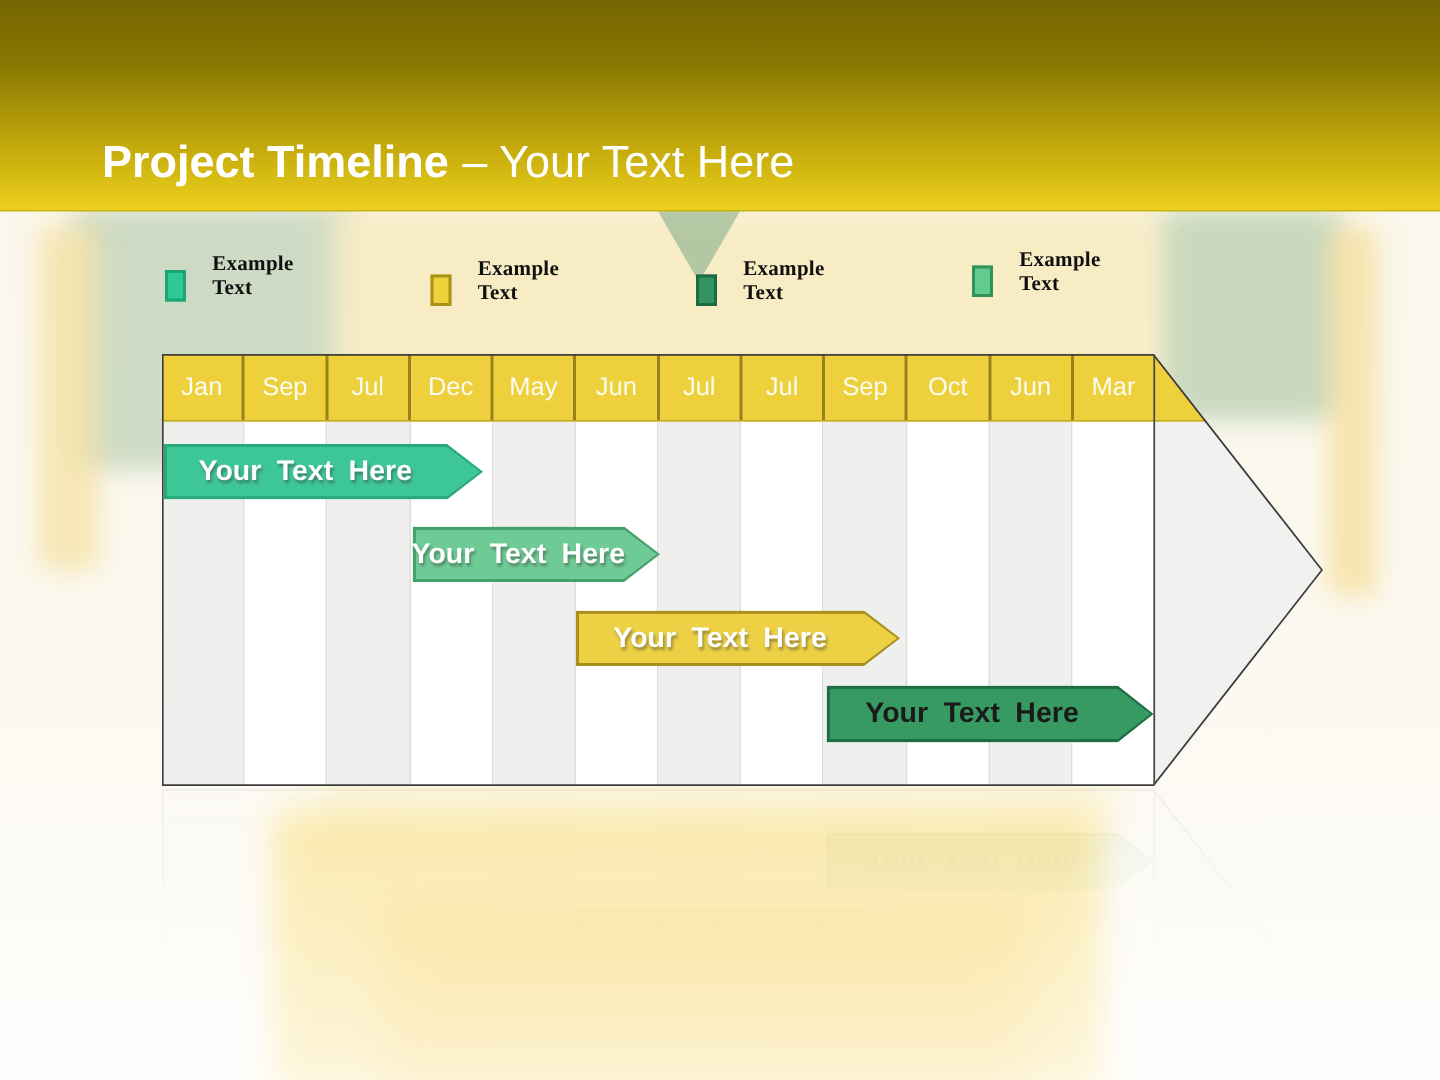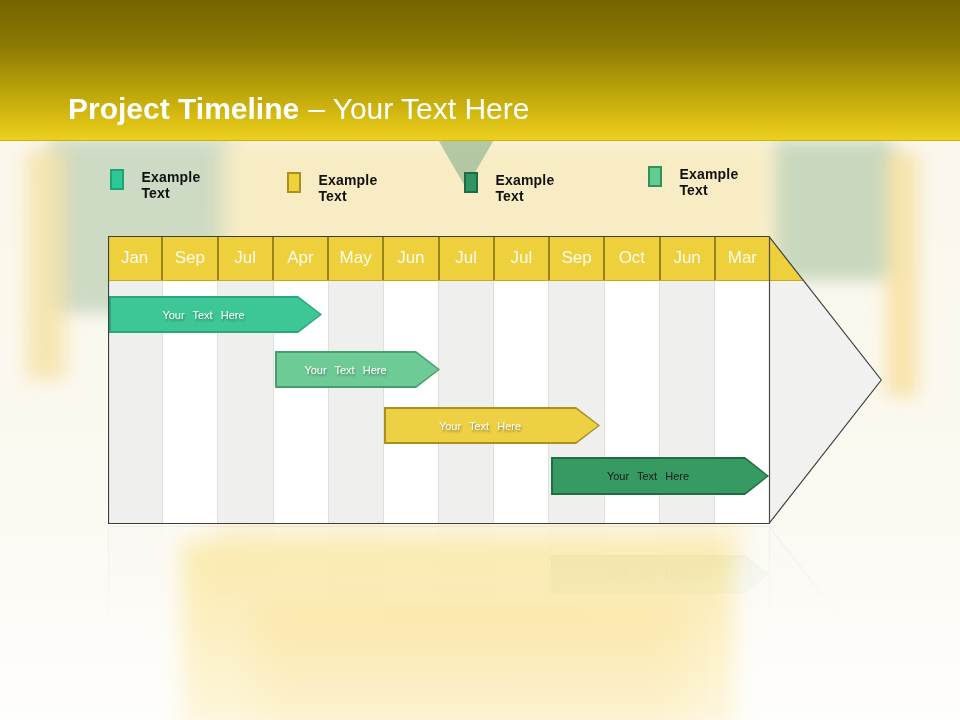--- a/index.html
+++ b/index.html
@@ -28,21 +28,21 @@
     position:absolute;left:0;top:0;width:960px;height:140px;z-index:5;
     background:linear-gradient(180deg,#756400 0%,#8B7903 32%,#C9AF0D 74%,#EDD01E 100%);
     box-shadow:0 1px 0 #C8B114;
   }
   .slide-title{position:absolute;left:68px;top:60px;color:#FFFFFF;font-size:30px;white-space:nowrap;margin-top:32px;}
   .slide-title .t-bold{font-weight:bold;}
   .slide-title .t-light{font-weight:normal;margin-left:9px;}
 
   
   .legend{position:absolute;left:0;top:0;z-index:3;}
-  .legend-item{position:absolute;display:flex;align-items:flex-start;}
+  .legend-item{position:absolute;display:flex;align-items:flex-end;font-family:Liberation Serif, serif;}
   .legend-item .sq{width:19px;height:21px;border:2px solid #000;box-sizing:border-box;}
   .legend-item .lbl{margin-left:17px;font-weight:bold;font-size:14px;color:#101010;letter-spacing:.2px;}
   .li-0{left:110px;top:169px;}
   .li-1{left:287px;top:172px;}
   .li-2{left:464px;top:172px;}
   .li-3{left:648px;top:166px;}
 
   
   .chart{position:absolute;left:108px;top:236px;width:774px;height:288px;z-index:4;}
   .arrow-clip{
@@ -57,22 +57,23 @@
   .col{flex:1;border-right:1px solid #DEDEDC;box-sizing:border-box;}
   .col:nth-child(odd){background:#EFEFED;}
   .col:nth-child(even){background:#FFFFFF;}
   .col:last-child{border-right:none;}
 
   .bar{position:absolute;clip-path:polygon(0 0,calc(100% - 24px) 0,100% 50%,calc(100% - 24px) 100%,0 100%);}
   .bar-inner{position:absolute;inset:2px;clip-path:polygon(0 0,calc(100% - 22px) 0,100% 50%,calc(100% - 22px) 100%,0 100%);}
   .bar-label{
     position:absolute;left:0;right:24px;top:0;bottom:0;
     display:flex;align-items:center;justify-content:center;
-    font-size:11px;color:#FFFFFF;word-spacing:5px;white-space:nowrap;
+    font-size:19px;color:#FFFFFF;word-spacing:5px;white-space:nowrap;
     text-shadow:1px 2px 2px rgba(45,45,45,.45);
+    font-weight:bold;
   }
   svg.outline{position:absolute;inset:0;pointer-events:none;}
 
   
   .reflection-wrap{
     position:absolute;left:108px;top:526px;width:774px;height:140px;z-index:2;
     overflow:hidden;opacity:.1;pointer-events:none;
     -webkit-mask-image:linear-gradient(to bottom,rgba(0,0,0,.6) 0%,rgba(0,0,0,0) 78%);
     mask-image:linear-gradient(to bottom,rgba(0,0,0,.6) 0%,rgba(0,0,0,0) 78%);
   }
@@ -135,21 +136,21 @@
         <div class="col"></div>
         <div class="col"></div>
         <div class="col"></div>
         <div class="col"></div>
       </div>
       <div class="months-band"></div>
       <div class="months">
         <div class="month">Jan</div>
         <div class="month">Sep</div>
         <div class="month">Jul</div>
-        <div class="month">Apr</div>
+        <div class="month">Dec</div>
         <div class="month">May</div>
         <div class="month">Jun</div>
         <div class="month">Jul</div>
         <div class="month">Jul</div>
         <div class="month">Sep</div>
         <div class="month">Oct</div>
         <div class="month">Jun</div>
         <div class="month">Mar</div>
       </div>
 

